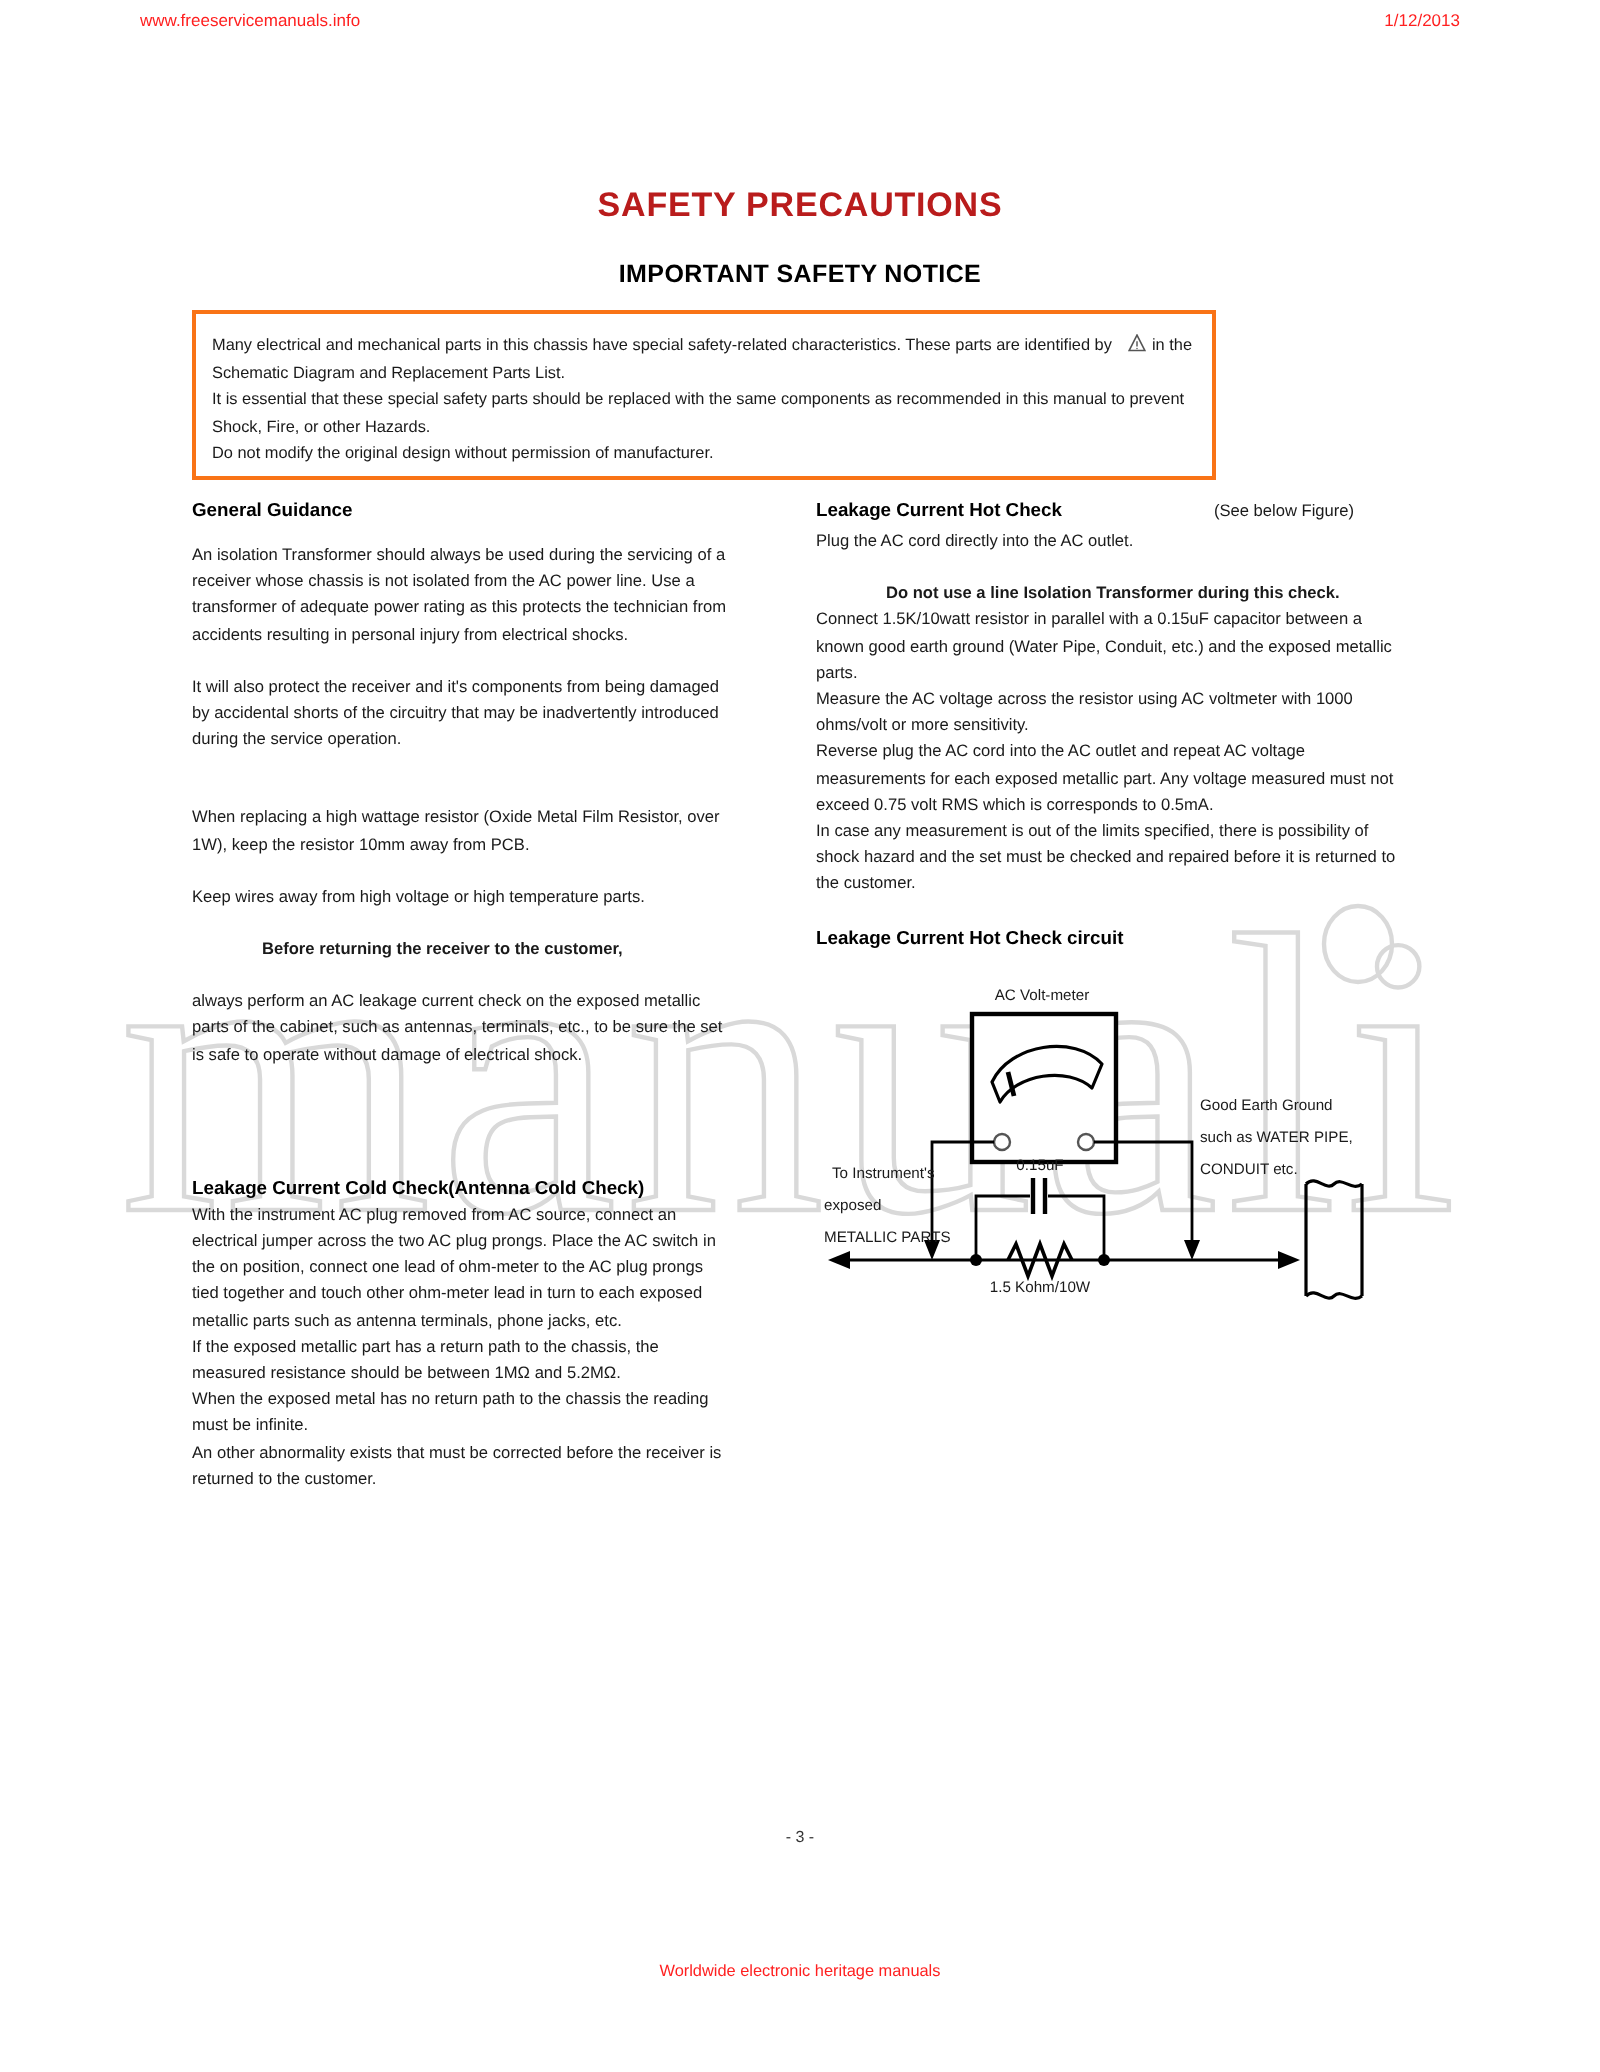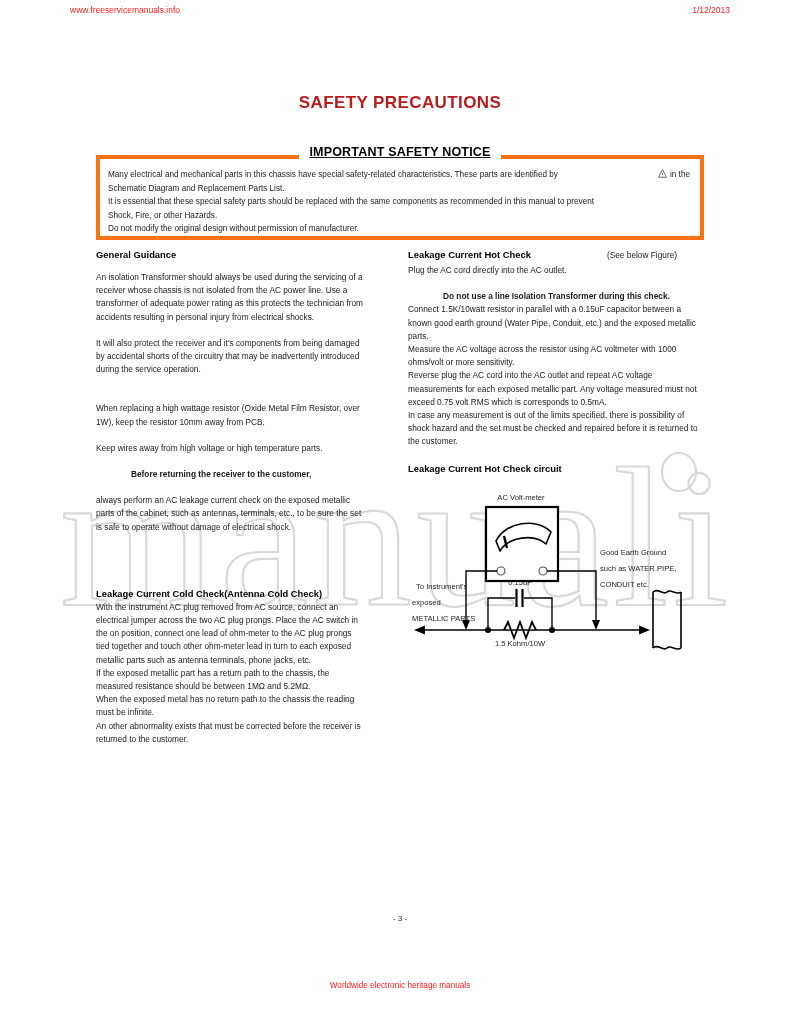--- a/index.html
+++ b/index.html
@@ -69,38 +69,37 @@
     font-weight: bold;
     letter-spacing: 0.4px;
     color: #b91c1c;
     z-index: 3;
   }
 
   
   #notice-box {
     position: absolute;
     left: 96px; top: 155px;
-    width: 608px;
+    width: 512px;
     height: 85px;
-    border: 4px solid #f97316;
+    border: 2px solid #f97316;
     box-sizing: border-box;
     z-index: 3;
     background: transparent;
   }
   #notice-legend-wrap {
     position: absolute;
-    left: 96px; top: 143px;
+    left: 96px; top: 128px;
     width: 608px;
     height: 18px;
     display: flex;
     align-items: center;
     justify-content: center;
     z-index: 4;
     pointer-events: none;
-    text-decoration: underline;
   }
   #notice-legend {
     background: #ffffff;
     padding: 0 10px;
     font-size: 12.5px;
     font-weight: bold;
     letter-spacing: 0.2px;
     color: #000;
     white-space: nowrap;
   }

